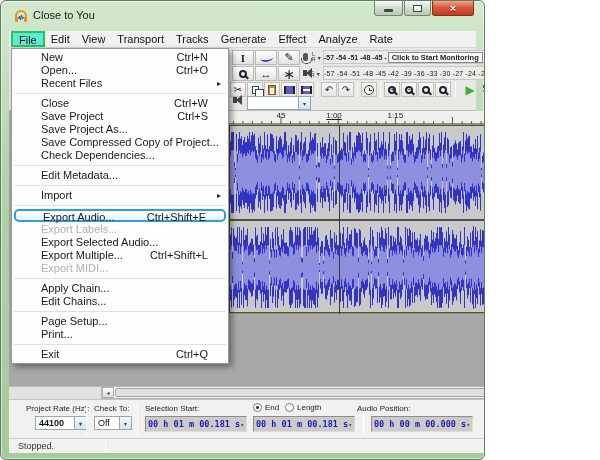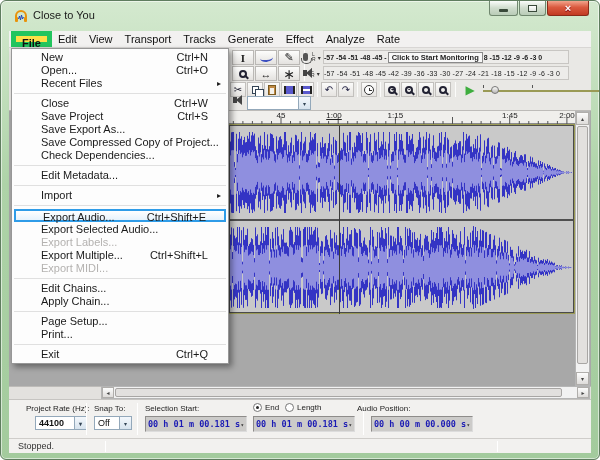--- a/index.html
+++ b/index.html
@@ -1,35 +1,35 @@
 <!DOCTYPE html>
 <html><head>
 <meta charset="utf-8">
 <style>
   html,body{margin:0;padding:0;background:#fff;}
   *{box-sizing:border-box;}
-  .win{position:relative;width:600px;height:460px;font-family:"Liberation Sans",sans-serif;
+  .win{position:relative;width:485px;height:460px;font-family:"Liberation Sans",sans-serif;
        background:linear-gradient(#d4e9cf,#aed3a8 40%,#a3cb9d);border:1px solid #5f7d5f;border-radius:6px;
        box-shadow:inset 0 0 0 1px rgba(255,255,255,.55);overflow:hidden;padding-left:12px;}
   
   .title{position:absolute;left:32px;top:8px;font-size:11px;color:#1a1a1a;}
   .appicon{position:absolute;left:12px;top:7px;width:16px;height:16px;}
   .winbtns{position:absolute;right:10px;top:0;display:flex;}
   .wbtn{height:15px;border:1px solid #70876f;border-top:none;border-radius:0 0 3px 3px;margin-left:1px;
         display:flex;align-items:center;justify-content:center;background:linear-gradient(#fbfdfb,#cfdccd 50%,#b9ccb7);}
   .wbtn.min{width:29px}.wbtn.max{width:27px}
   .wbtn.close{width:42px;background:linear-gradient(#f2a48c,#da5a3f 45%,#c23a23);border-color:#8a2a1a;}
   .g-min{width:9px;height:3px;background:#39493a;border-radius:1px;margin-top:5px;}
   .g-max{width:9px;height:7px;border:1px solid #39493a;background:linear-gradient(#fff,#dfe6df);}
   .g-close{color:#fff;font-size:11px;font-weight:bold;line-height:13px;text-shadow:0 1px 1px #701;}
   
   .menubar{position:absolute;left:8px;right:8px;top:30px;height:17px;background:#f2f1f0;border-bottom:1px solid #d8d6d4;
            display:flex;font-size:11px;color:#111;padding-left:2px;}
   .mbi{padding:2px 6px 0;}
-  .mbi.active{border:5px solid #22c55e;background:#fde047;padding-top:1px;font-weight:bold;}
+  .mbi.active{border:2px solid #22c55e;background:#5eead4;padding-top:1px;}
   
   .dock{position:absolute;left:8px;right:8px;top:47px;height:63px;background:#e9e8e5;border-bottom:1px solid #bdbbb8;}
   .tbtn{position:absolute;width:22px;height:15px;border:1px solid #bab8b5;background:linear-gradient(#fdfdfc,#e4e2df);
         display:flex;align-items:center;justify-content:center;font-size:11px;color:#222;}
   .ebtn{position:absolute;width:16px;height:15px;top:81px;border:1px solid #c2c0bd;background:linear-gradient(#fbfbfa,#e6e4e1);
         display:flex;align-items:center;justify-content:center;font-size:10px;color:#223;}
   .vsep{position:absolute;width:1px;background:#c6c4c1;border-right:1px solid #fbfbfa;}
   .meter{position:absolute;left:322px;width:246px;height:14px;background:#edecea;border:1px solid #c8c6c3;
          display:flex;align-items:center;font-size:7px;color:#222;white-space:nowrap;overflow:hidden;}
   .monitorbox{border:1px solid #8a8a8a;background:#f8f8f8;padding:0 3px;font-size:7.5px;margin:0 1px;}
@@ -95,21 +95,21 @@
   .statusbar{position:absolute;left:8px;top:437px;width:582px;height:15px;background:#f2f1ef;border-top:1px solid #cfcdca;font-size:9px;color:#333;}
   .statusbar .txt{position:absolute;left:9px;top:2px;}
   .ssep{position:absolute;top:2px;height:11px;width:1px;background:#d9d7d4;border-left:1px solid #fff;}
   
   .menu{position:absolute;left:10px;top:47px;width:218px;background:#fdfdfd;border:1px solid #979797;
         box-shadow:3px 3px 6px rgba(0,0,0,.4);padding:2px 0;z-index:100;}
   .mi{position:relative;height:13px;line-height:13px;font-size:11px;color:#1a1a1a;padding:0 20px 0 29px;white-space:nowrap;}
   .mi .sc{position:absolute;right:20px;}
   .mi .arr{position:absolute;right:7px;font-size:8px;}
   .mi.disabled{color:#b4b2b0;}
-  .mi.hl{margin:1px 2px;border:2px solid #2f9ce8;border-radius:0;background:linear-gradient(#ffffff,#e6f2fc);padding:0 18px 0 27px;}
+  .mi.hl{margin:1px 2px;border:2px solid #2f9ce8;border-radius:5px;background:linear-gradient(#ffffff,#e6f2fc);padding:0 18px 0 27px;}
   .mi.hl .sc{right:18px;}
   .msep{height:1px;background:#e0e0e0;margin:3px 2px;}
 </style>
 </head>
 <body>
 
 <div class="win">
 
   <div style="position:absolute;left:0;top:0;right:0;height:30px;">
     <svg class="appicon" viewBox="0 0 16 16">
@@ -323,21 +323,21 @@
     <div class="hbtn" style="right:0;">▸</div>
   </div>
 
   <div class="seltb">
     <span class="sl" style="left:17px;">Project Rate (Hz):</span>
     <div class="combo" style="left:26px;top:16px;width:52px;font-weight:bold;">
       <span>44100</span>
       <span class="dd">▾</span>
     </div>
     <span class="gsep" style="left:77px;"></span>
-    <span class="sl" style="left:85px;">Snap To:</span>
+    <span class="sl" style="left:85px;">Check To:</span>
     <div class="combo" style="left:85px;top:16px;width:38px;">
       <span>Off</span>
       <span class="dd">▾</span>
     </div>
     <span class="gsep" style="left:128px;"></span>
     <span class="sl" style="left:136px;">Selection Start:</span>
     <div class="tfield" style="left:136px;width:102px;">
       <span>00 h 01 m 00.181 s</span>
       <span class="caret">▾</span>
     </div>
@@ -367,36 +367,36 @@
     <span class="ssep" style="left:488px;"></span>
   </div>
 
   <div class="menu">
       <div class="mi"><span>New</span><span class="sc">Ctrl+N</span></div>
       <div class="mi"><span>Open...</span><span class="sc">Ctrl+O</span></div>
       <div class="mi"><span>Recent Files</span><span class="arr">▸</span></div>
       <div class="msep"></div>
       <div class="mi"><span>Close</span><span class="sc">Ctrl+W</span></div>
       <div class="mi"><span>Save Project</span><span class="sc">Ctrl+S</span></div>
-      <div class="mi"><span>Save Export As...</span></div>
+      <div class="mi"><span>Save Project As...</span></div>
       <div class="mi"><span>Save Compressed Copy of Project...</span></div>
       <div class="mi"><span>Check Dependencies...</span></div>
       <div class="msep"></div>
       <div class="mi"><span>Edit Metadata...</span></div>
       <div class="msep"></div>
       <div class="mi"><span>Import</span><span class="arr">▸</span></div>
       <div class="msep"></div>
       <div class="mi hl"><span>Export Audio...</span><span class="sc">Ctrl+Shift+E</span></div>
+      <div class="mi disabled"><span>Export Labels...</span></div>
       <div class="mi"><span>Export Selected Audio...</span></div>
-      <div class="mi disabled"><span>Export Labels...</span></div>
       <div class="mi"><span>Export Multiple...</span><span class="sc">Ctrl+Shift+L</span></div>
       <div class="mi disabled"><span>Export MIDI...</span></div>
       <div class="msep"></div>
+      <div class="mi"><span>Apply Chain...</span></div>
       <div class="mi"><span>Edit Chains...</span></div>
-      <div class="mi"><span>Apply Chain...</span></div>
       <div class="msep"></div>
       <div class="mi"><span>Page Setup...</span></div>
       <div class="mi"><span>Print...</span></div>
       <div class="msep"></div>
       <div class="mi"><span>Exit</span><span class="sc">Ctrl+Q</span></div>
     </div>
 
 </div>
 
 </body></html>

